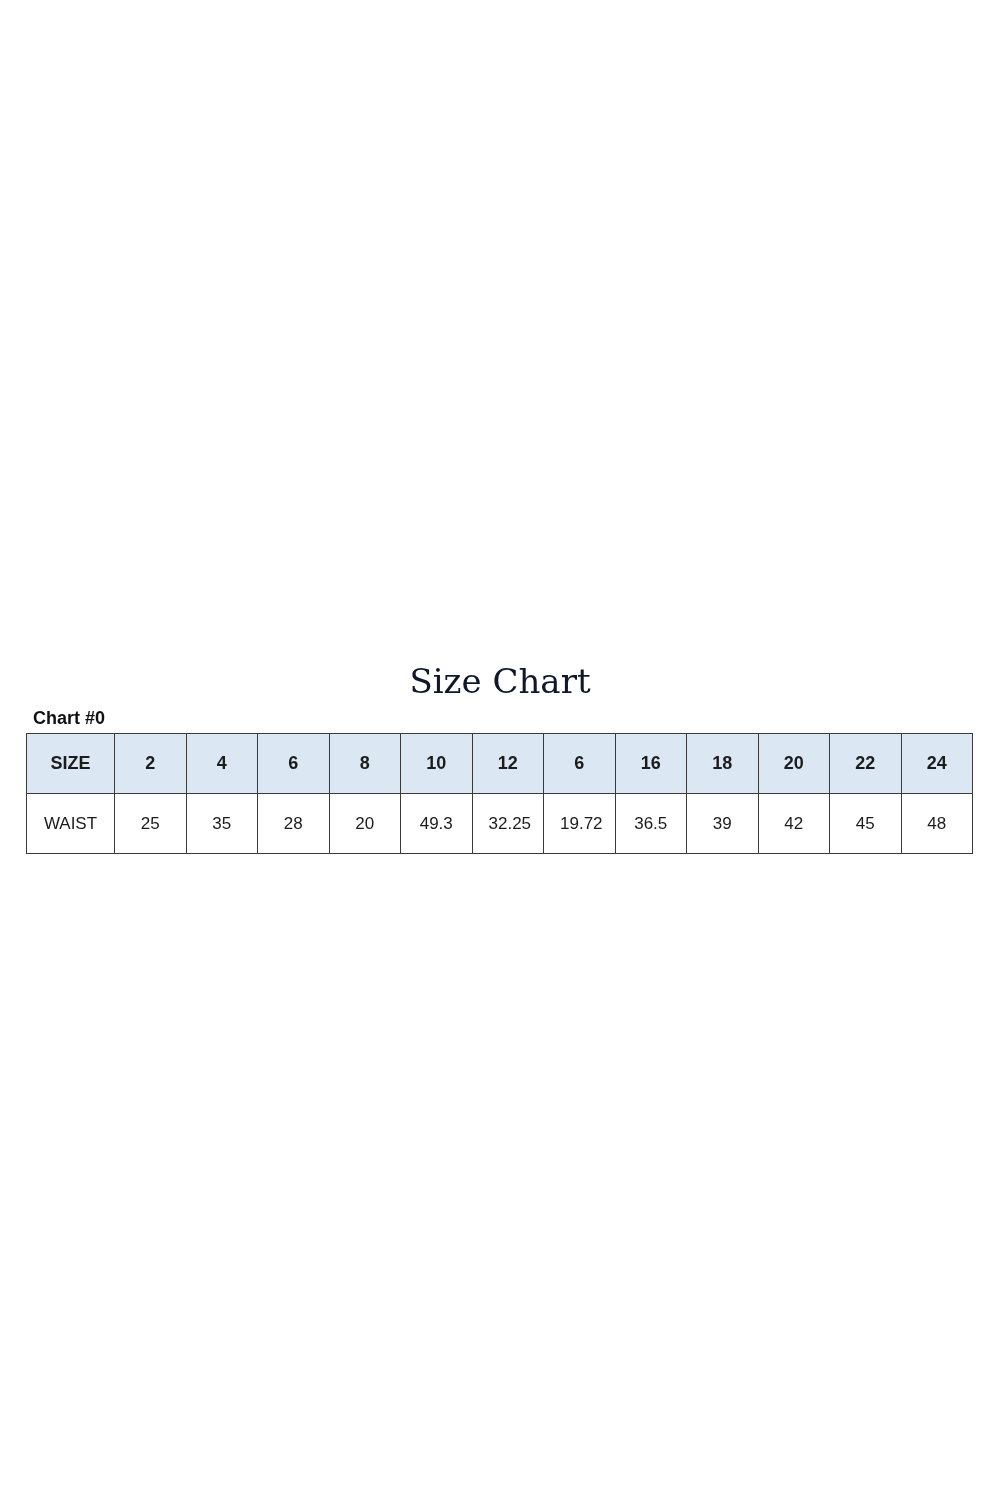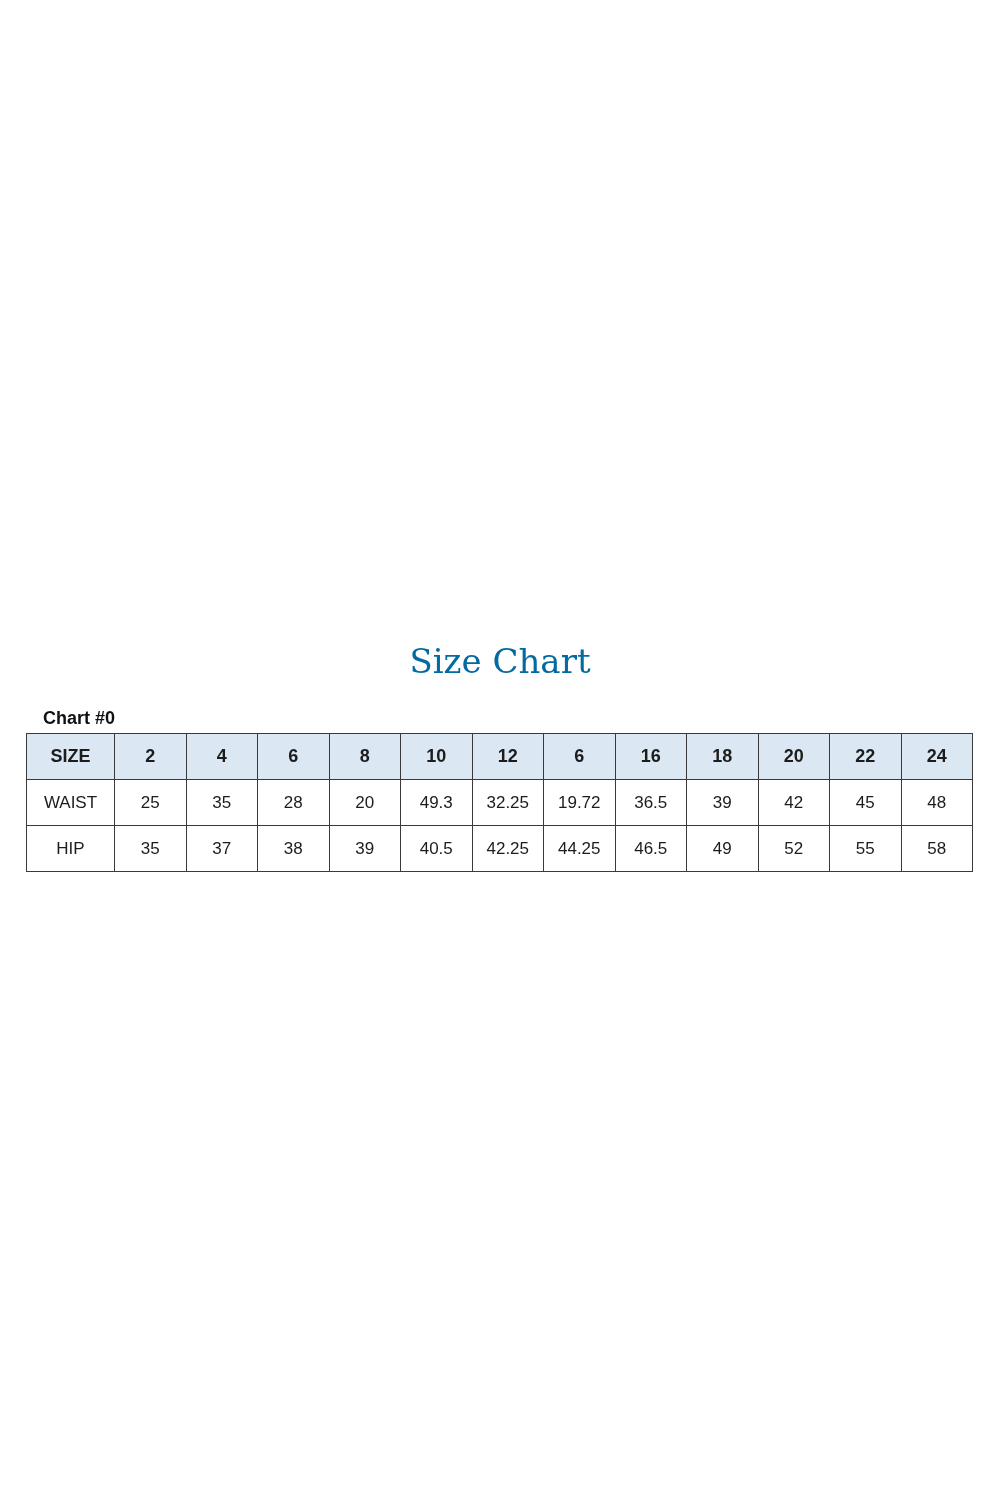--- a/index.html
+++ b/index.html
@@ -10,53 +10,53 @@
   body {
     position: relative;
     width: 1000px;
     height: 1500px;
     overflow: hidden;
     font-family: "Liberation Sans", sans-serif;
     color: #1c1c1c;
   }
   .page-title {
     position: absolute;
-    top: 643px;
+    top: 663px;
     left: 0;
     width: 1000px;
     text-align: center;
     font-family: "DejaVu Serif", "Liberation Serif", serif;
     font-size: 34px;
     line-height: 1.1;
-    color: #0369a1;
+    color: #0f172a;
   }
   .chart-label {
     position: absolute;
     top: 708px;
-    left: 43px;
+    left: 33px;
     font-size: 18px;
     font-weight: bold;
     color: #111111;
   }
   table.size-chart {
     position: absolute;
     top: 733px;
     left: 26px;
     width: 947px;
     border-collapse: collapse;
     table-layout: fixed;
     font-size: 17px;
     color: #1c1c1c;
   }
   table.size-chart col.first-col { width: 88px; }
   table.size-chart th,
   table.size-chart td {
     border: 1px solid var(--grid-border, #3a3a3a);
     height: 27px;
-    padding: 9px;
+    padding: 16px;
     text-align: center;
     vertical-align: middle;
     background: #ffffff;
     overflow: hidden;
     white-space: nowrap;
   }
   table.size-chart thead th {
     background: var(--header-bg, #dbe8f3);
     font-weight: bold;
     font-size: 18px;
@@ -111,29 +111,14 @@
         <td>20</td>
         <td>49.3</td>
         <td>32.25</td>
         <td>19.72</td>
         <td>36.5</td>
         <td>39</td>
         <td>42</td>
         <td>45</td>
         <td>48</td>
       </tr>
-      <tr>
-        <td>HIP</td>
-        <td>35</td>
-        <td>37</td>
-        <td>38</td>
-        <td>39</td>
-        <td>40.5</td>
-        <td>42.25</td>
-        <td>44.25</td>
-        <td>46.5</td>
-        <td>49</td>
-        <td>52</td>
-        <td>55</td>
-        <td>58</td>
-      </tr>
     </tbody>
 </table>
 
 </body></html>

